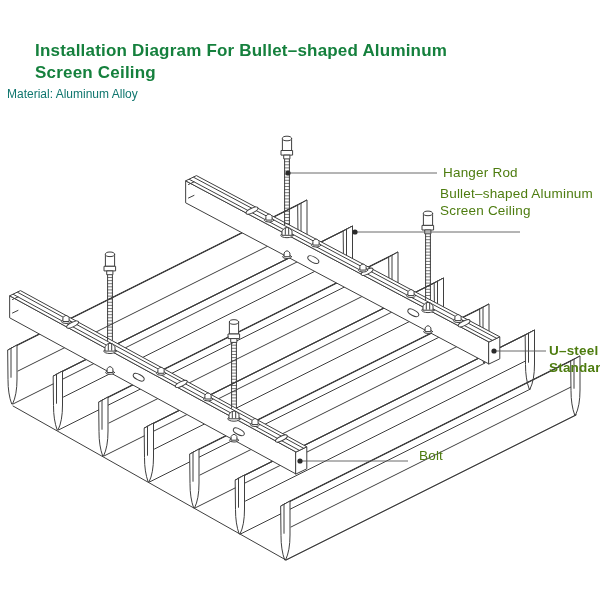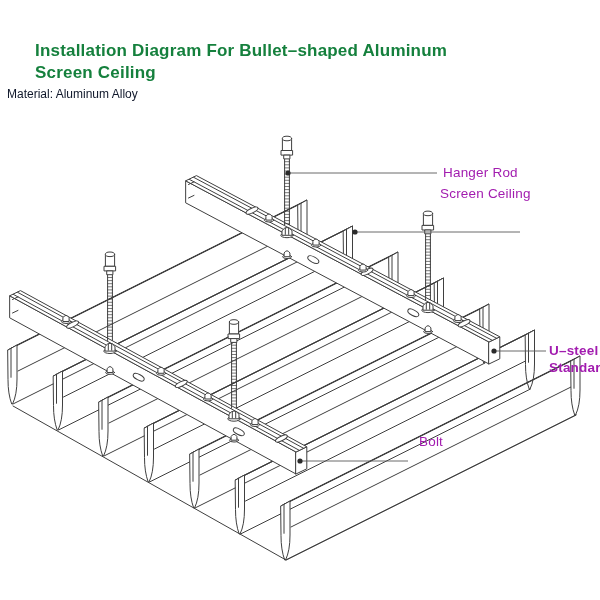--- a/index.html
+++ b/index.html
@@ -3,26 +3,26 @@
 <meta charset="utf-8">
 <style>
   html,body{margin:0;padding:0;background:#fff;}
   #stage{
     position:relative;width:600px;height:600px;background:#ffffff;overflow:hidden;
     font-family:"Liberation Sans","DejaVu Sans",sans-serif;
   }
   #diagram-svg{position:absolute;left:0;top:0;}
   .txt{position:absolute;color:#1f1f1f;white-space:nowrap;}
   #title-block{left:7px;top:40px;font-size:17px;font-weight:bold;line-height:21.5px;letter-spacing:.2px;color:#15803d;margin-left:28px;}
-  #spec-block{left:7px;top:87px;font-size:12px;line-height:15.4px;color:#0f172a;text-align:right;}
-  .callout{font-size:13.5px;line-height:17px;color:#a21caf;letter-spacing:.2px;}
+  #spec-block{left:7px;top:87px;font-size:12px;line-height:15.4px;color:#0f766e;text-align:right;}
+  .callout{font-size:13.5px;line-height:17px;color:#4d7c0f;letter-spacing:.2px;}
   #label-hanger-rod{left:443px;top:164px;}
   #label-panel{left:440px;top:185px;}
   #label-carrier{left:549px;top:342px;font-weight:bold;}
-  #label-bolt{left:419px;top:433px;text-align:center;}
+  #label-bolt{left:419px;top:447px;text-align:center;}
 </style>
 </head>
 <body>
 
 <div id="stage">
 
   <svg id="diagram-svg" width="600" height="600" viewBox="0 0 600 600">
 
     <g id="scene" fill="none" stroke-linecap="round" stroke-linejoin="round" stroke="#3f3f3f" stroke-width="1">
         <g>
@@ -244,20 +244,21 @@
     <div>Screen Ceiling</div>
   </div>
 
   <div id="spec-block" class="txt">
     <div>Material: Aluminum Alloy</div>
   </div>
 
   <div id="label-hanger-rod" class="txt callout">Hanger Rod</div>
 
   <div id="label-panel" class="txt callout">
+    <div>Bullet–shaped Aluminum</div>
     <div>Screen Ceiling</div>
   </div>
 
   <div id="label-carrier" class="txt callout">
     <div>U–steel</div>
     <div>Standard</div>
   </div>
 
   <div id="label-bolt" class="txt callout">Bolt</div>
 </div>

